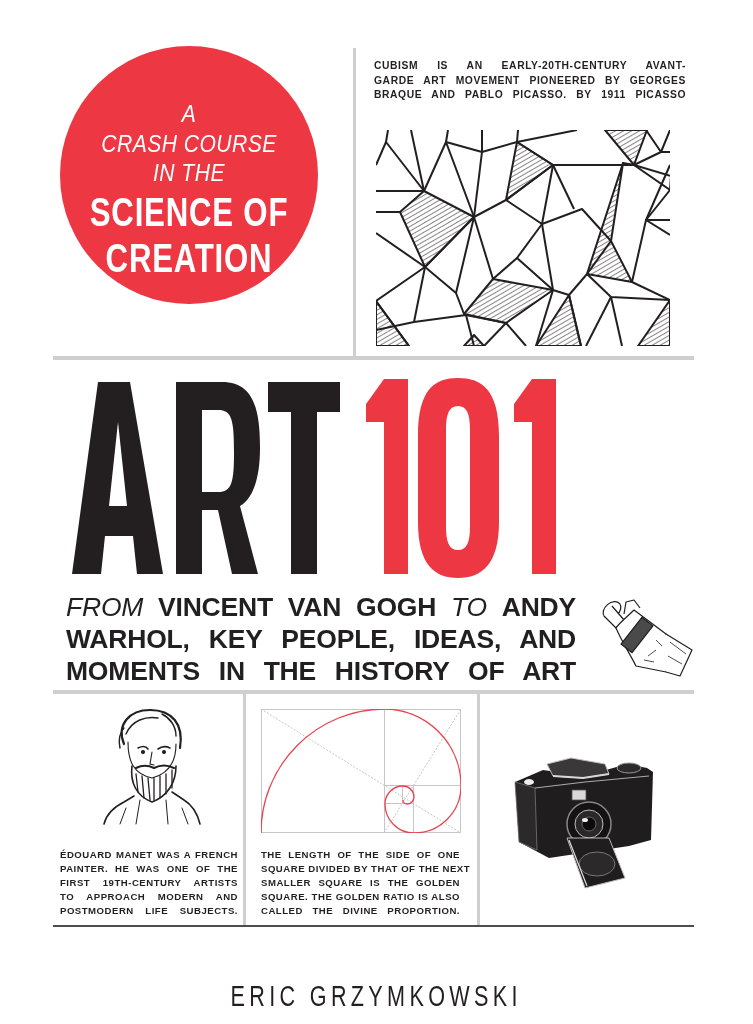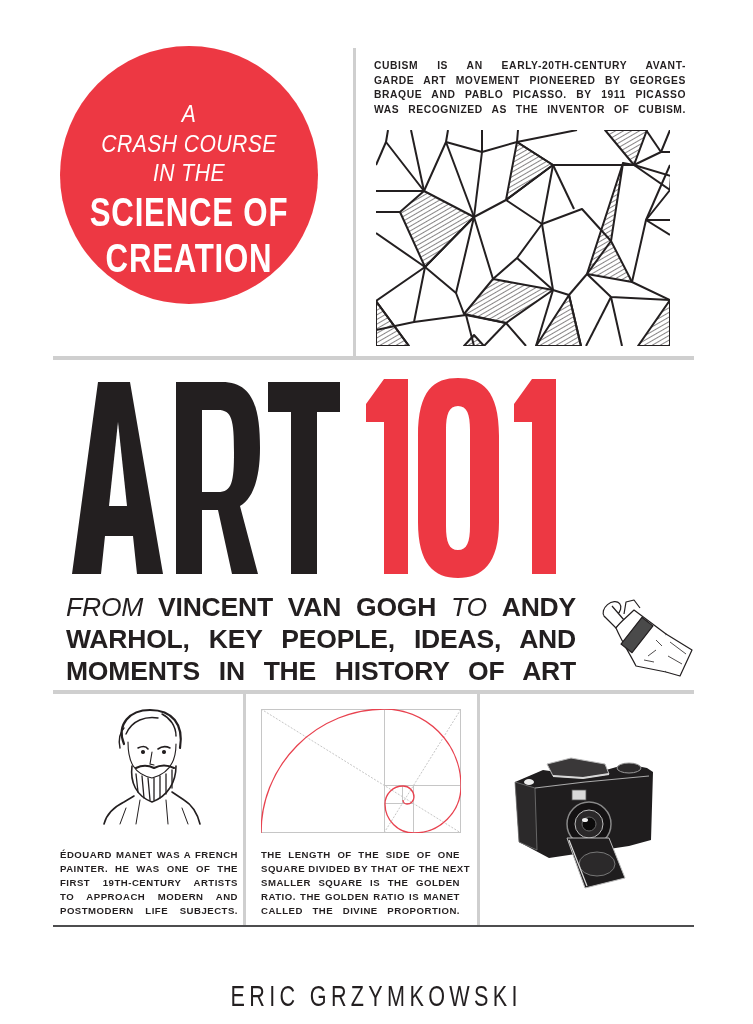--- a/index.html
+++ b/index.html
@@ -44,21 +44,20 @@
   <div class="badge-line badge-big" style="top:146px;">SCIENCE OF</div>
   <div class="badge-line badge-big" style="top:192px;">CREATION</div>
 </div>
 
 <div class="abs rule-light" style="left:353px; top:48px; width:3px; height:310px;"></div>
 
 <div class="abs caption" style="left:374px; top:59px; width:312px;">
   <span class="caption-line">CUBISM IS AN EARLY-20TH-CENTURY AVANT-</span>
   <span class="caption-line">GARDE ART MOVEMENT PIONEERED BY GEORGES</span>
   <span class="caption-line">BRAQUE AND PABLO PICASSO. BY 1911 PICASSO</span>
-  <span class="caption-line">WAS RECOGNIZED AS THE INVENTOR OF CUBISM.</span>
 </div>
 
 <svg class="abs" style="left:376px; top:130px;" width="294" height="216" viewBox="0 0 294 216">
   <defs>
     <pattern id="hatch" patternUnits="userSpaceOnUse" width="4" height="4" patternTransform="rotate(60)">
       <line x1="0" y1="0" x2="0" y2="4" stroke="#231f20" stroke-width="1.1"></line>
     </pattern>
     <clipPath id="cb">
         <rect x="0" y="0" width="294" height="216"></rect>
       </clipPath>
@@ -207,21 +206,21 @@
     <line x1="141.5" y1="76.5" x2="141.5" y2="94.5"></line>
     <line x1="0" y1="0" x2="200" y2="124" stroke-dasharray="2,1.5"></line>
     <line x1="123" y1="124" x2="200" y2="0" stroke-dasharray="2,1.5"></line>
   </g>
   <path d="M0,124 A124,124 0 0 1 123,0 A77,77 0 0 1 200,77 A47,47 0 0 1 153,124 A29,29 0 0 1 124,95 A18,18 0 0 1 142,77 A11,11 0 0 1 153,88 A7,7 0 0 1 146,95 A4,4 0 0 1 142,91" stroke="#e8424f" stroke-width="1.3" fill="none"></path>
 </svg>
 <div class="abs small-caption" style="left:261px; top:848px; width:199px;">
   <span class="line">THE LENGTH OF THE SIDE OF ONE</span>
   <span class="line">SQUARE DIVIDED BY THAT OF THE NEXT</span>
   <span class="line">SMALLER SQUARE IS THE GOLDEN</span>
-  <span class="line">RATIO. THE GOLDEN RATIO IS MANET</span>
+  <span class="line">SQUARE. THE GOLDEN RATIO IS ALSO</span>
   <span class="line">CALLED THE DIVINE PROPORTION.</span>
 </div>
 
 <svg class="abs" style="left:509px; top:742px;" width="150" height="150" viewBox="0 0 150 150">
 
   <path d="M6,40 L34,28 L76,34 L118,22 L138,26 L144,30 L142,98 L120,104 L40,116 L10,100 Z" fill="#1f1d1e"></path>
 
   <path d="M38,22 L62,16 L96,22 L100,32 L74,36 L44,34 Z" fill="#3a3839" stroke="#bbb" stroke-width="1"></path>
   <path d="M44,34 L74,36 L100,32" stroke="#d8d8d8" stroke-width="2" fill="none"></path>
 

